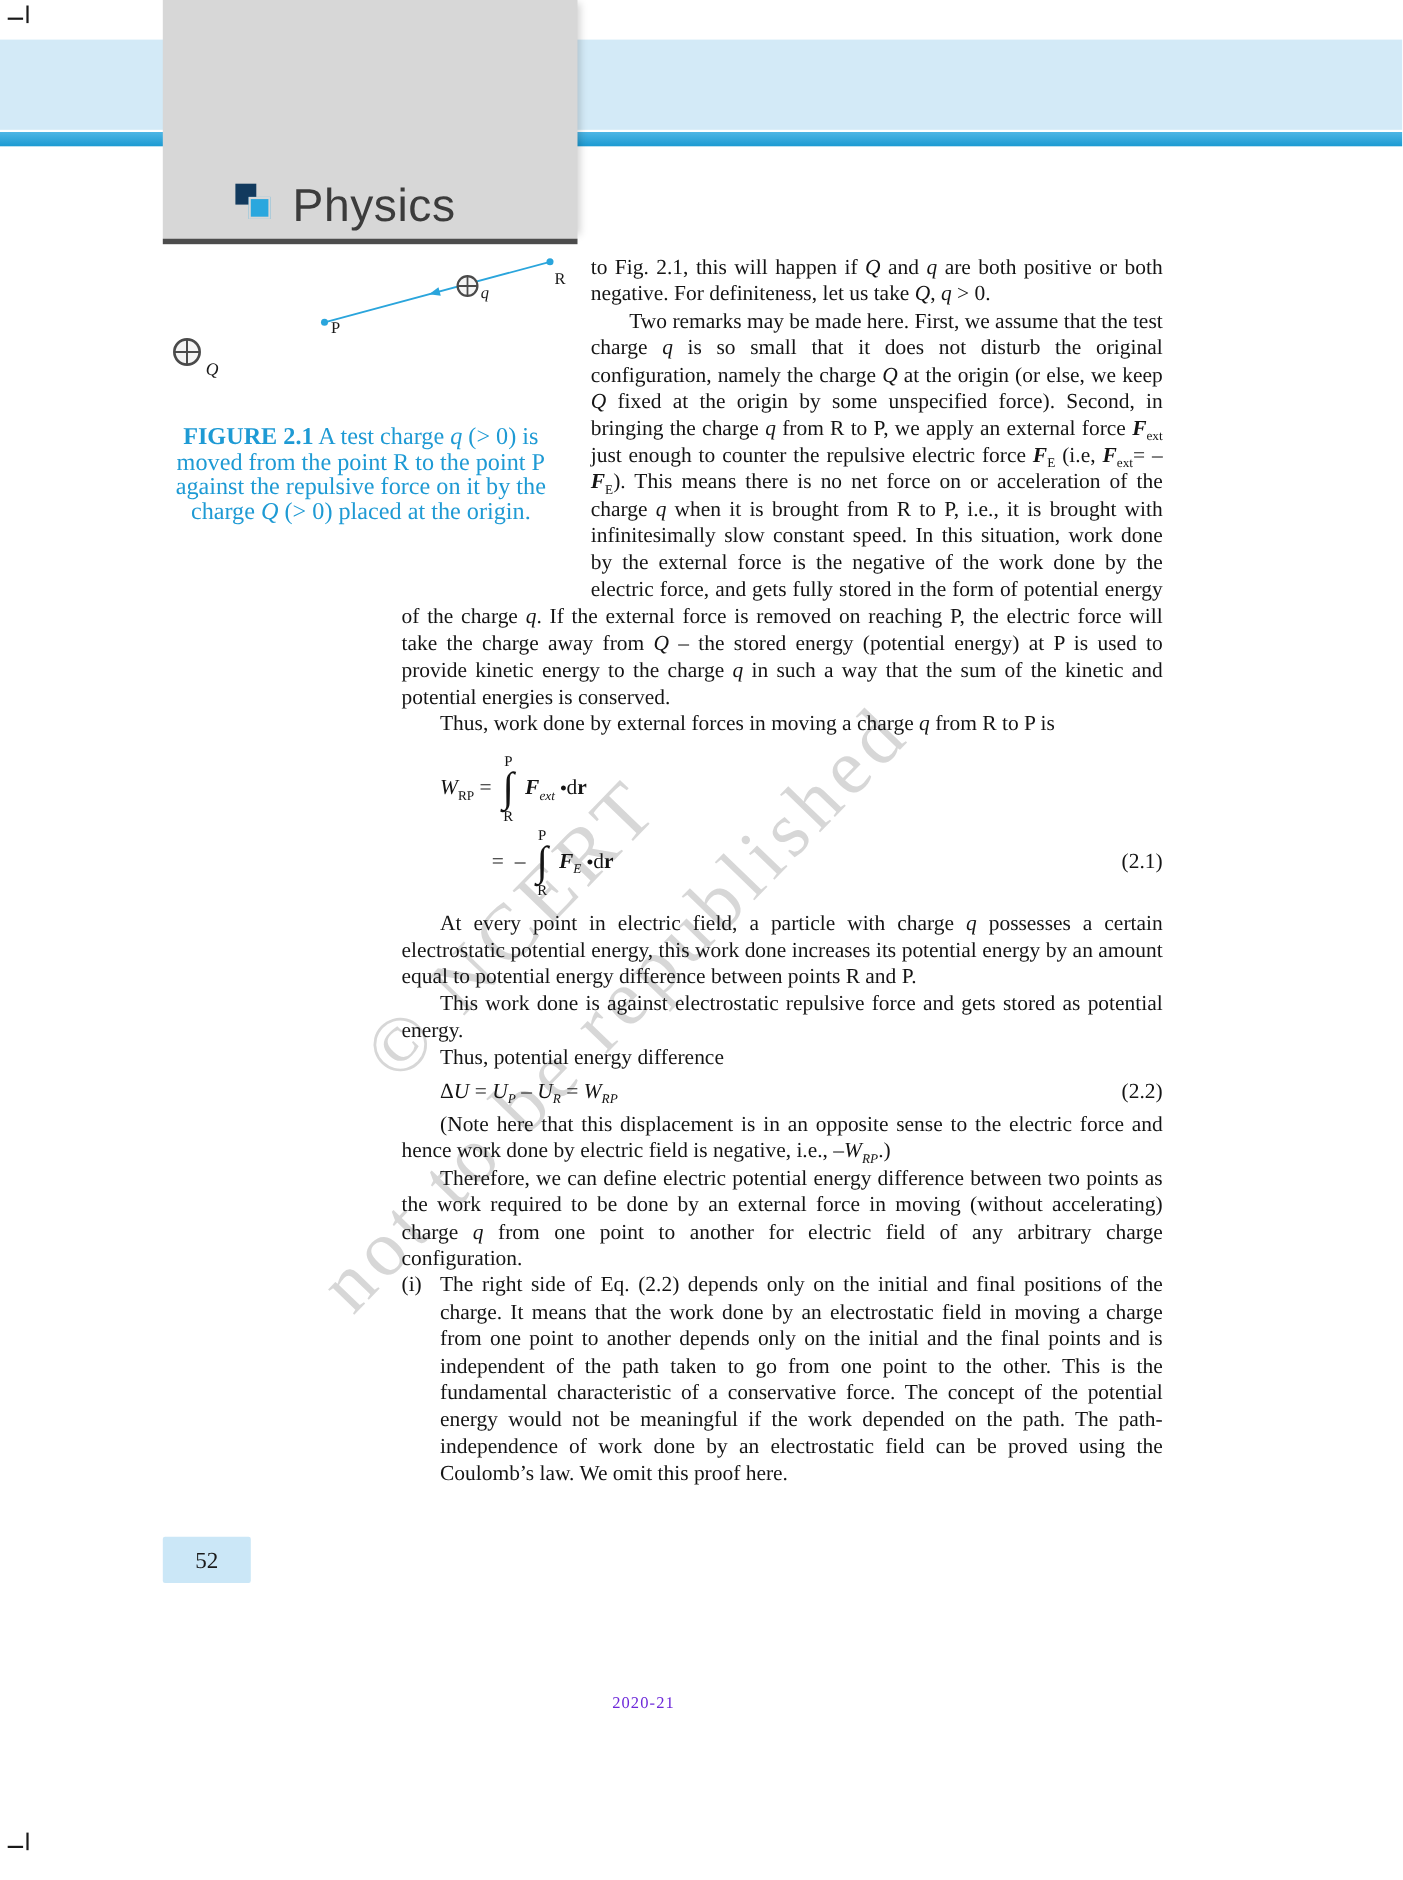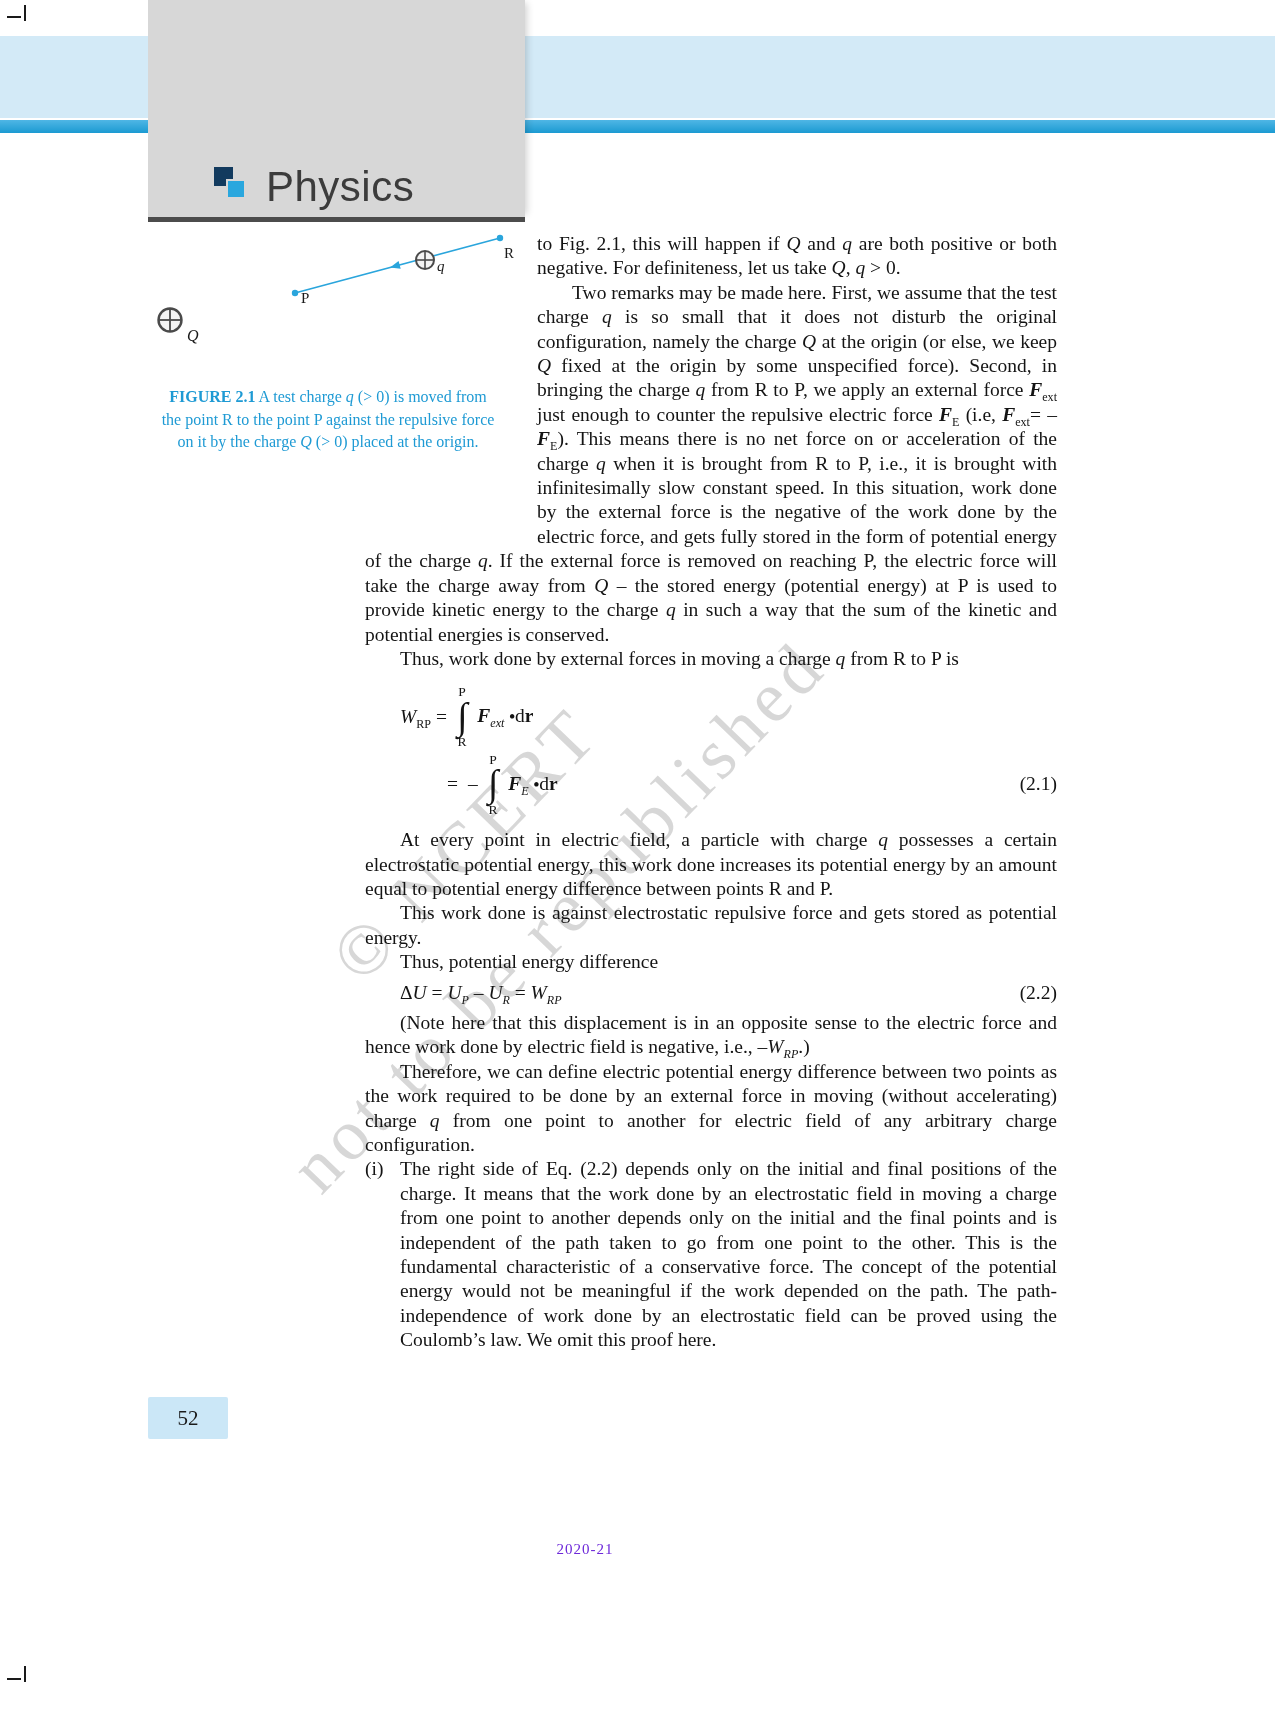--- a/index.html
+++ b/index.html
@@ -25,21 +25,21 @@
   .header-rule{ position:absolute; left:148px; top:217px; width:377px; height:5px; background:#4c4c4c; }
   .logo { position:absolute; left:214px; top:167px; width:36px; height:36px; }
   .logo .sq-back  { position:absolute; left:0;  top:0;  width:19px; height:19px; background:#123a5e; }
   .logo .sq-front { position:absolute; left:12px; top:12px; width:20px; height:20px; background:#2aa7de; border:2px solid #d7d7d7; }
   .physics-title { position:absolute; left:266px; top:163px; font-family:"Liberation Sans", sans-serif;
                    font-size:42px; color:#3c3c3c; letter-spacing:0.5px; }
 
   
   .figure-area { position:absolute; left:148px; top:228px; width:377px; height:275px; }
   .fig-caption { position:absolute; top:158px; left:10px; width:340px; text-align:center;
-                 color:#1e9ad4; font-size:16px; line-height:22.5px; }
+                 color:#1e9ad4; font-size:22px; line-height:22.5px; }
   .fig-caption b { font-weight:bold; }
   .fig-caption i { font-style:italic; }
 
   
   .watermark { position:absolute; left:190px; top:1070px; transform:rotate(-46deg); transform-origin:0 0;
                color:rgba(150,150,150,0.38); font-size:72px; letter-spacing:6px; white-space:nowrap;
                z-index:1; font-family:"Liberation Serif", serif; }
   .watermark .wm1 { margin-left:180px; margin-bottom:34px; }
 
   

